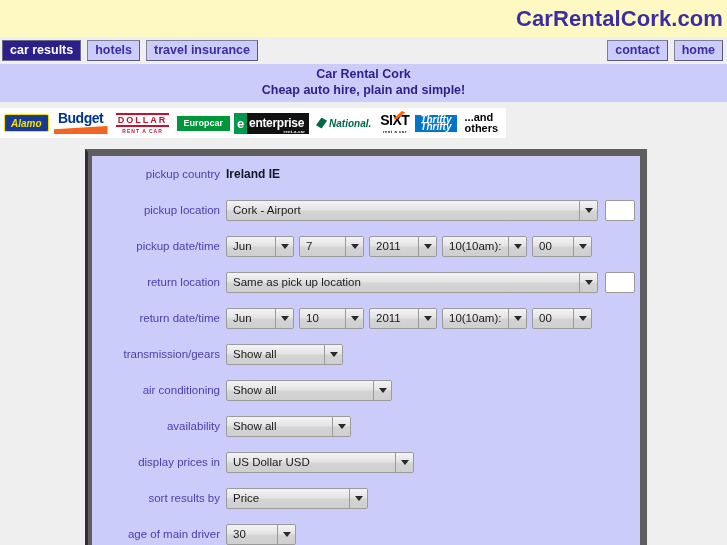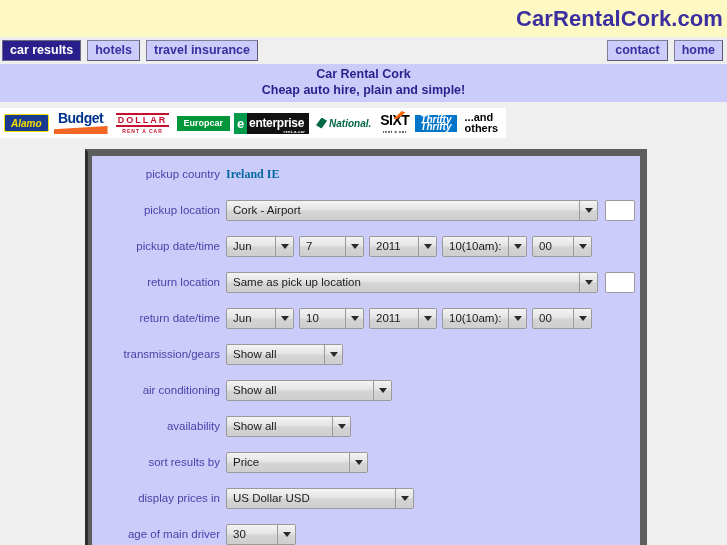--- a/index.html
+++ b/index.html
@@ -220,22 +220,21 @@
     text-align: right;
     padding-right: 6px;
     font-size: 11.5px;
     color: #4b3fa8;
     box-sizing: border-box;
     white-space: nowrap;
   }
   .row-value-static {
     font-size: 12px;
     font-weight: bold;
-    color: #0369a1;
-    font-family: Liberation Serif, serif;
+    color: #0f172a;
   }
 
   
   .sel {
     display: inline-flex;
     align-items: center;
     height: 21px;
     background: linear-gradient(to bottom, #f4f4f4 0%, #e3e3e3 48%, #d4d4d4 52%, #cfcfcf 100%);
     border: 1px solid #9a9a9a;
     border-radius: 2px;
@@ -490,40 +489,40 @@
         <div class="row-label">availability</div>
         <div class="sel w-avail">
           <span class="sel-text">Show all</span>
           <span class="sel-arrow">
               <i></i>
             </span>
         </div>
       </div>
 
       <div class="form-row">
+        <div class="row-label">display prices in</div>
+        <div class="sel w-currency">
+          <span class="sel-text">US Dollar USD</span>
+          <span class="sel-arrow">
+              <i></i>
+            </span>
+        </div>
+      </div>
+
+      <div class="form-row">
         <div class="row-label">sort results by</div>
         <div class="sel w-sort">
           <span class="sel-text">Price</span>
           <span class="sel-arrow">
               <i></i>
             </span>
         </div>
       </div>
 
       <div class="form-row">
-        <div class="row-label">display prices in</div>
-        <div class="sel w-currency">
-          <span class="sel-text">US Dollar USD</span>
-          <span class="sel-arrow">
-              <i></i>
-            </span>
-        </div>
-      </div>
-
-      <div class="form-row">
         <div class="row-label">age of main driver</div>
         <div class="sel w-age">
           <span class="sel-text">30</span>
           <span class="sel-arrow">
               <i></i>
             </span>
         </div>
       </div>
 
     </div>

